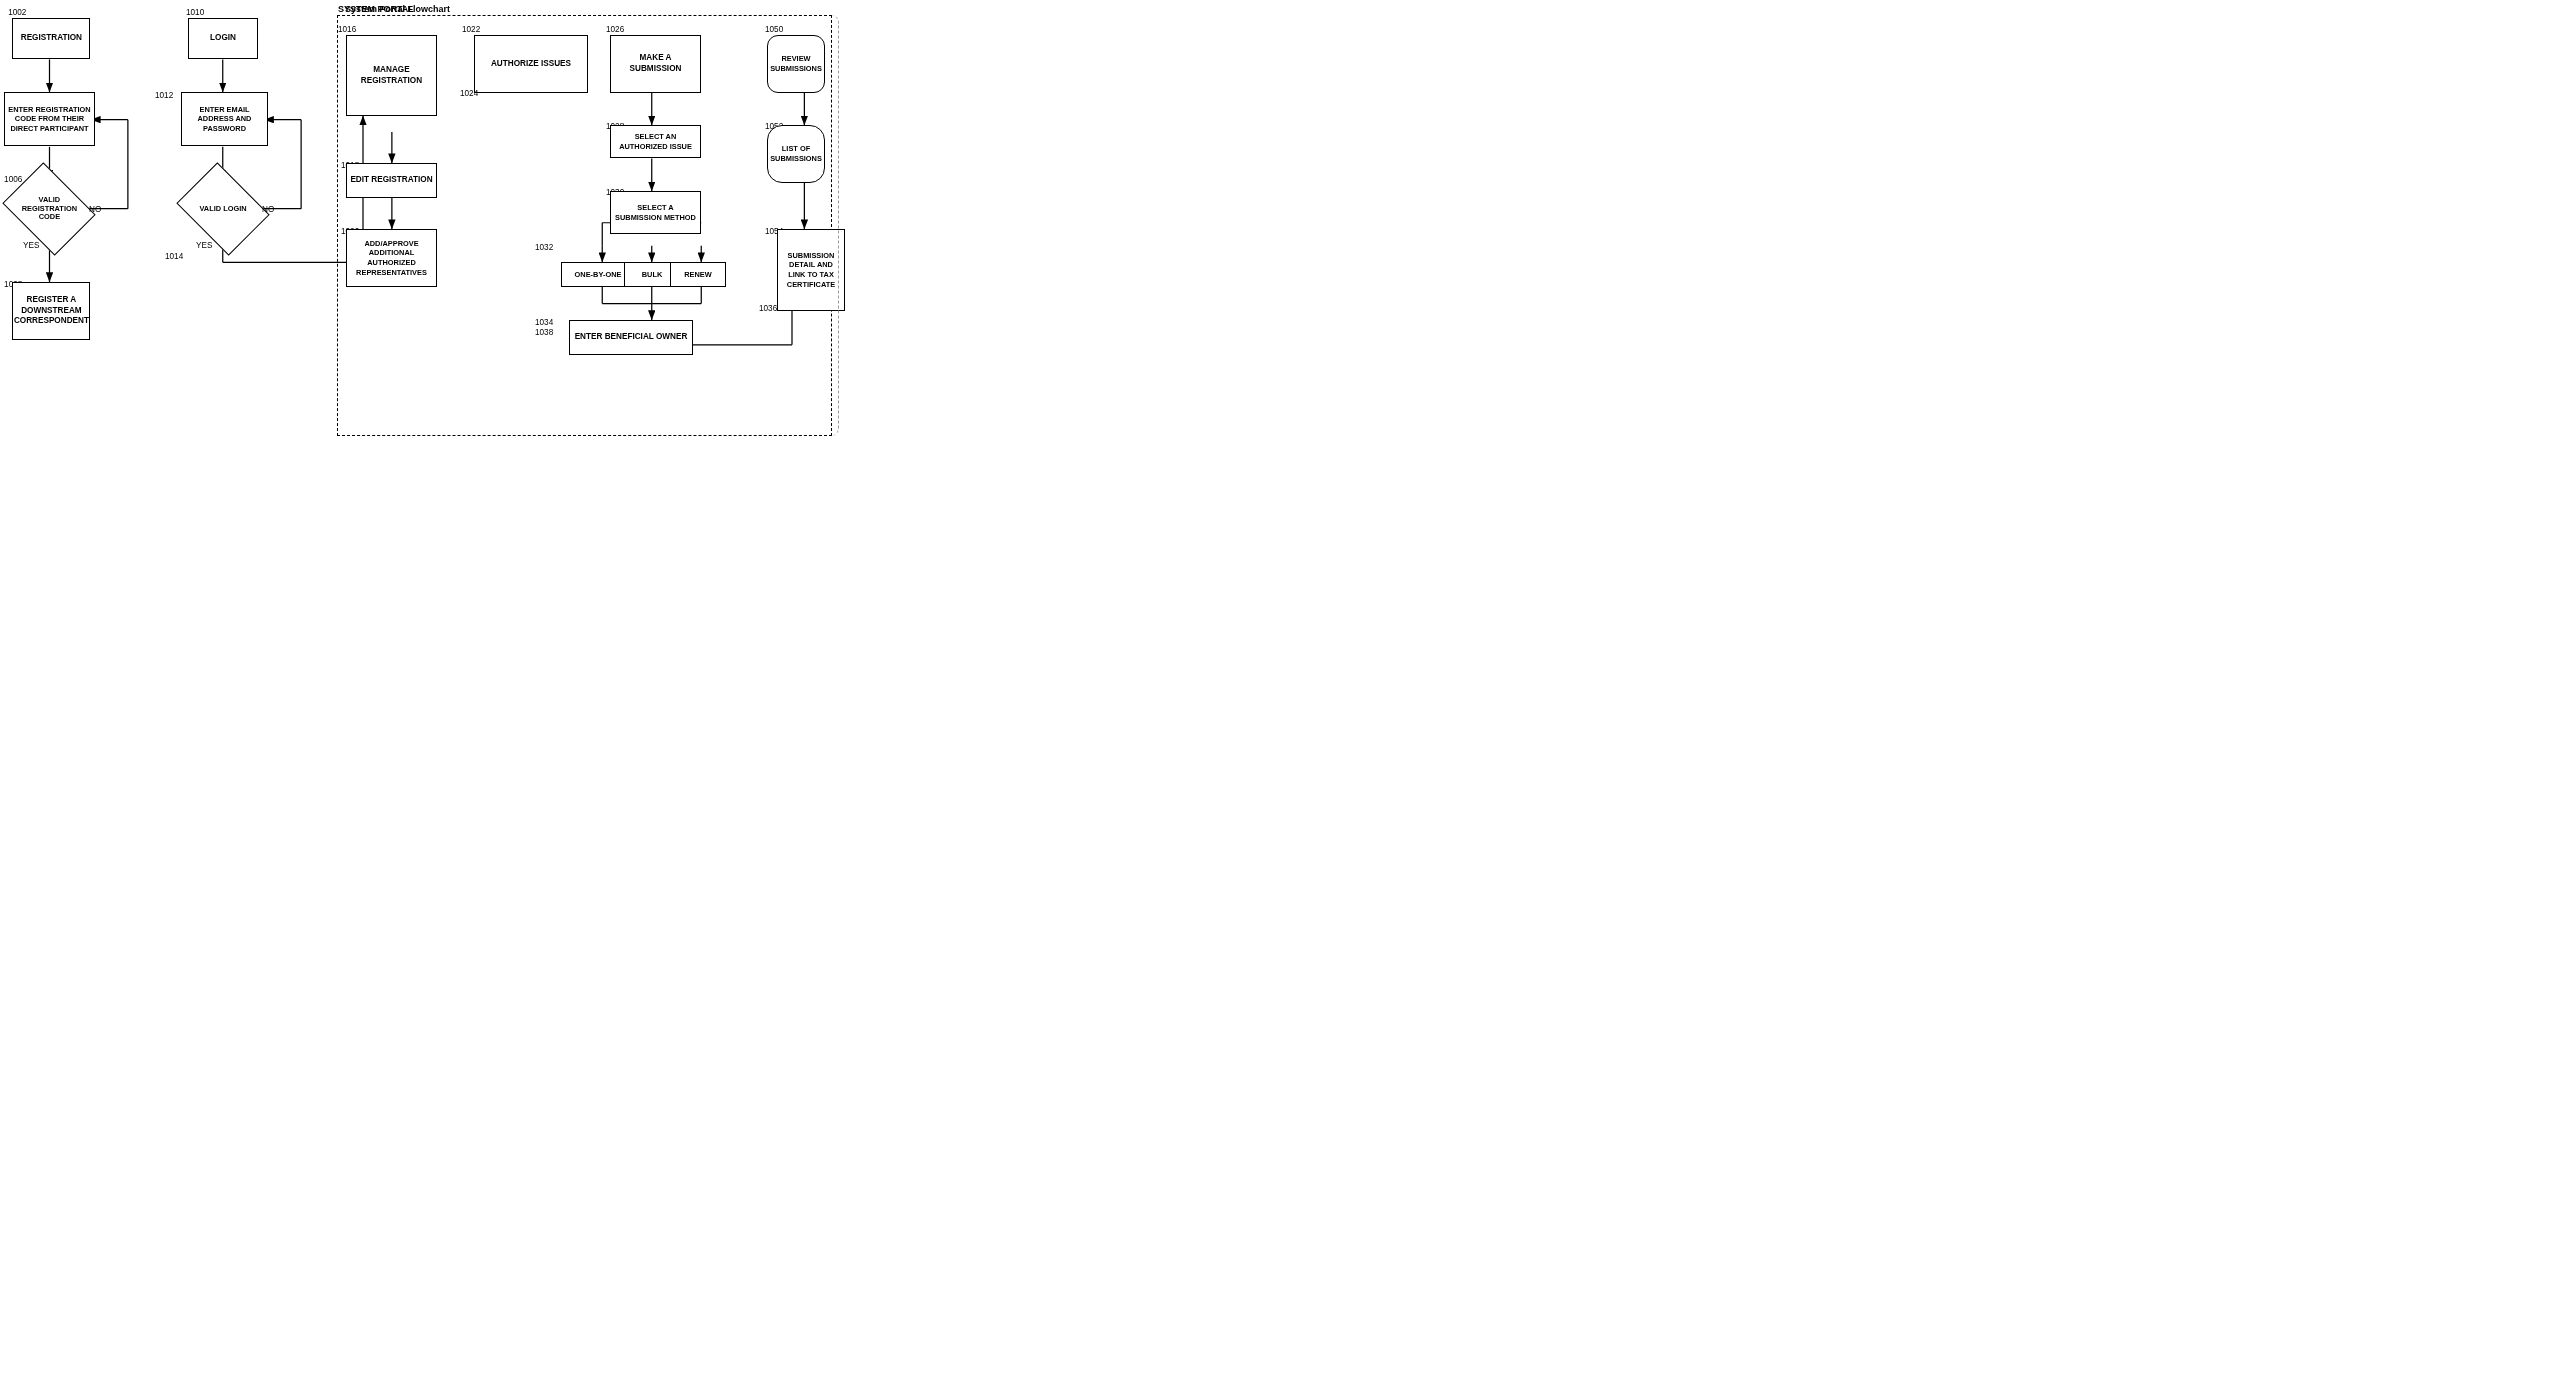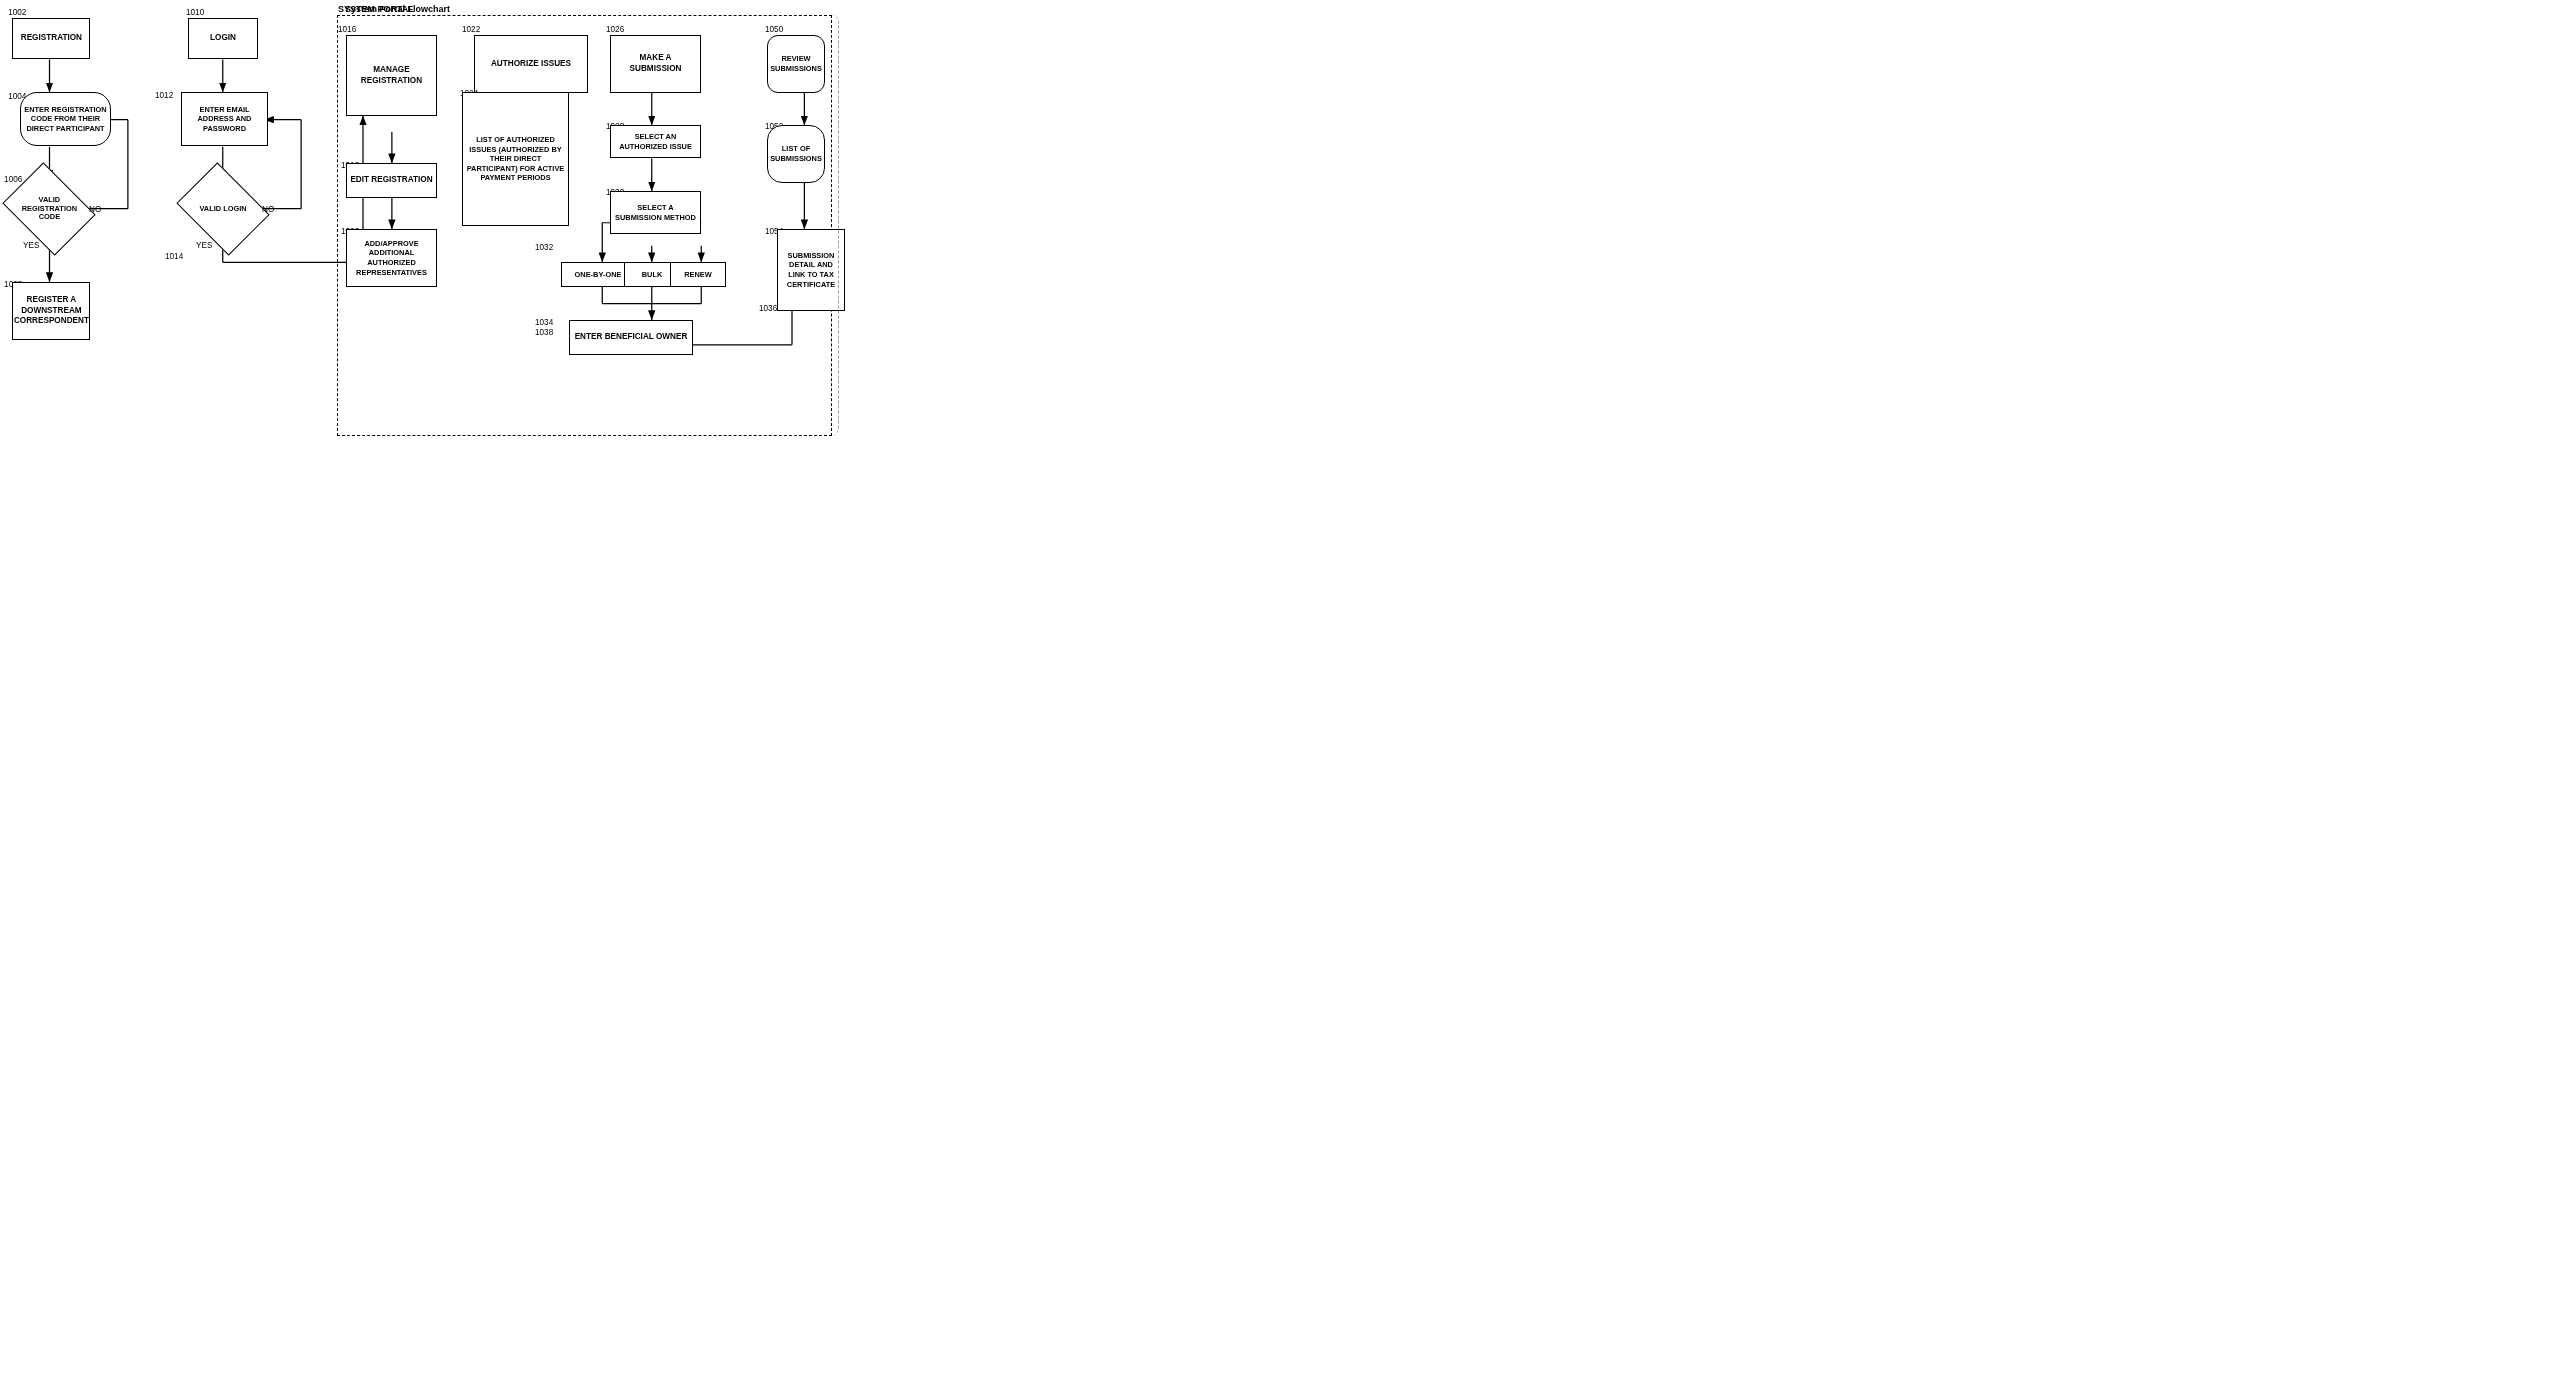--- a/index.html
+++ b/index.html
@@ -145,21 +145,21 @@
 
     <line x1="975" y1="220" x2="975" y2="278" stroke="#000" stroke-width="1.5" marker-end="url(#arrowhead)"></line>
   </svg>
 
   <div class="label" style="left:8.2px; top:8.2px;">1002</div>
 
   <div class="box" style="left:12.4px; top:18px; width:78px; height:41px;">REGISTRATION</div>
 
   <div class="label" style="left:8.2px; top:92px;">1004</div>
 
-  <div class="box" style="left:20px; top:92px; width:91px; height:54px; font-size:7.4px;border-radius:17px;">ENTER REGISTRATION
+  <div class="box" style="left:4px; top:92px; width:91px; height:54px; font-size:7.4px;">ENTER REGISTRATION
 CODE FROM THEIR
 DIRECT PARTICIPANT</div>
 
   <div class="label" style="left:4.1px; top:175px;">1006</div>
 
   <div class="diamond" style="left:12.4px; top:180px;">
     <div class="diamond-inner"></div>
     <div class="diamond-text">VALID
 REGISTRATION
 CODE</div>
@@ -217,28 +217,20 @@
 AUTHORIZED
 REPRESENTATIVES</div>
 
   <div class="label" style="left:462px; top:25px;">1022</div>
 
   <div class="box" style="left:474px; top:35px; width:114px; height:58px;">AUTHORIZE
 ISSUES</div>
 
   <div class="label" style="left:460px; top:89px;">1024</div>
 
-  <div class="box" style="left:462px; top:92px; width:107px; height:134px; font-size:7.4px;">LIST OF
-AUTHORIZED
-ISSUES
-(AUTHORIZED
-BY THEIR DIRECT
-PARTICIPANT) FOR
-ACTIVE PAYMENT
-PERIODS</div>
 
   <div class="label" style="left:606px; top:25px;">1026</div>
 
   <div class="box" style="left:610px; top:35px; width:91px; height:58px;">MAKE A
 SUBMISSION</div>
 
   <div class="label" style="left:606px; top:122px;">1028</div>
 
   <div class="box" style="left:610px; top:125px; width:91px; height:33px; font-size:7.4px;">SELECT AN
 AUTHORIZED ISSUE</div>

